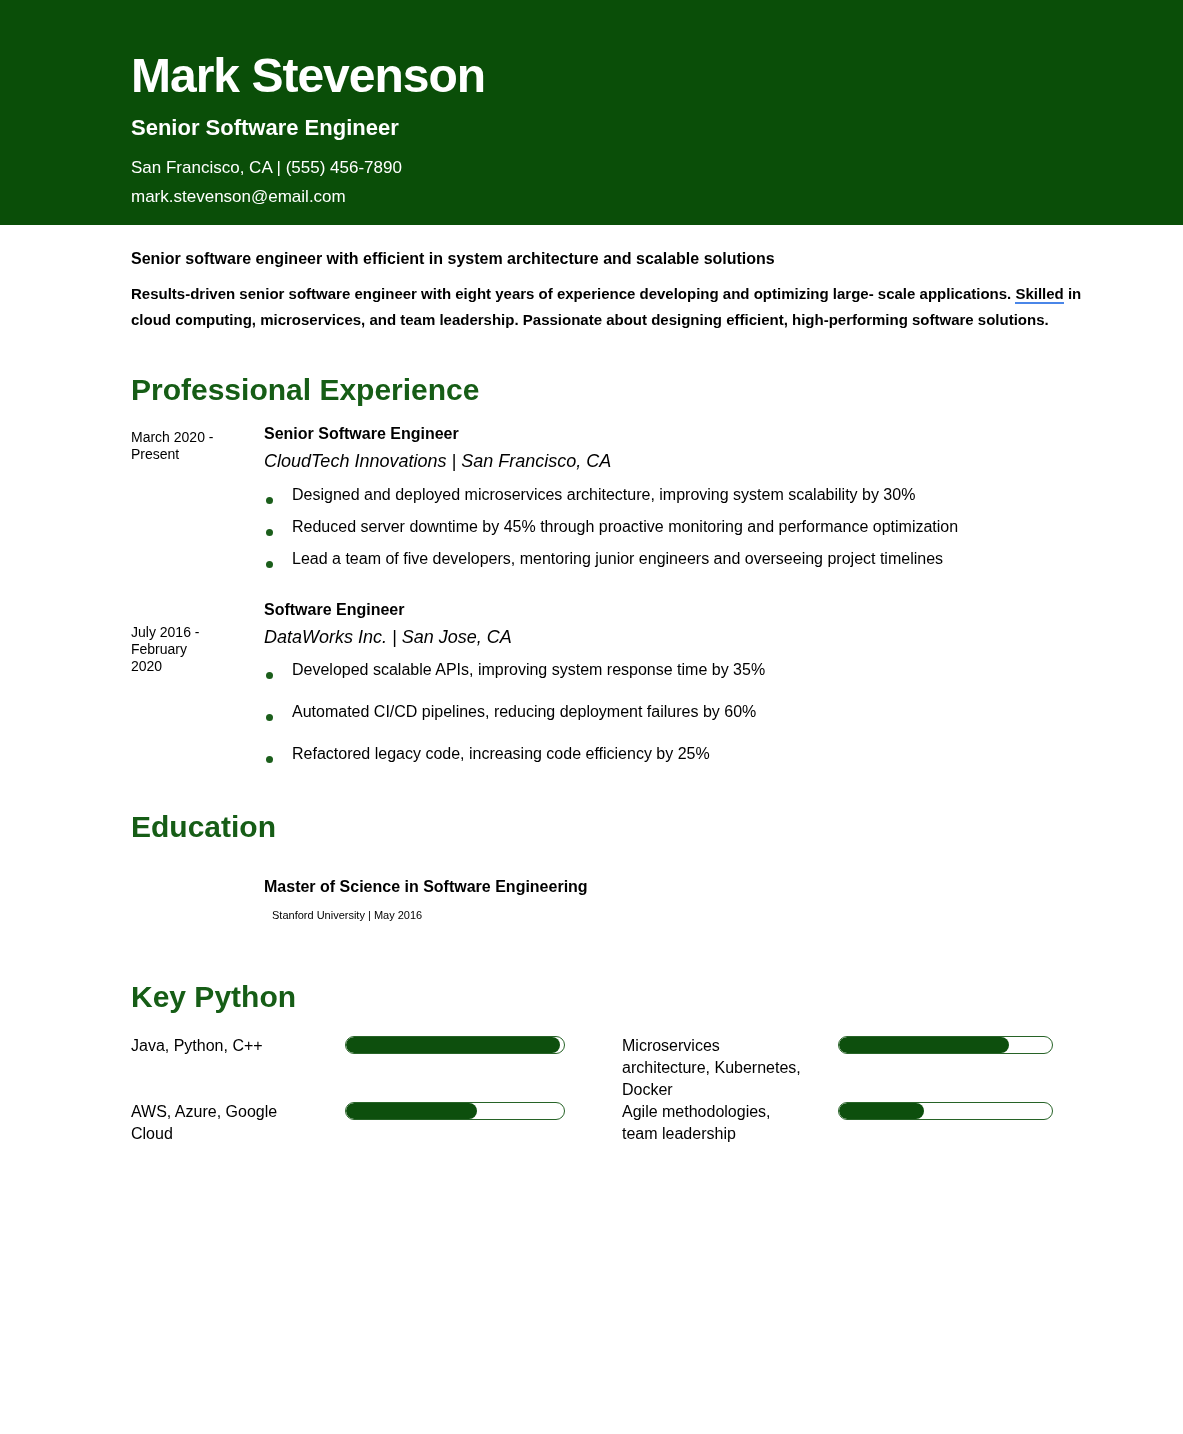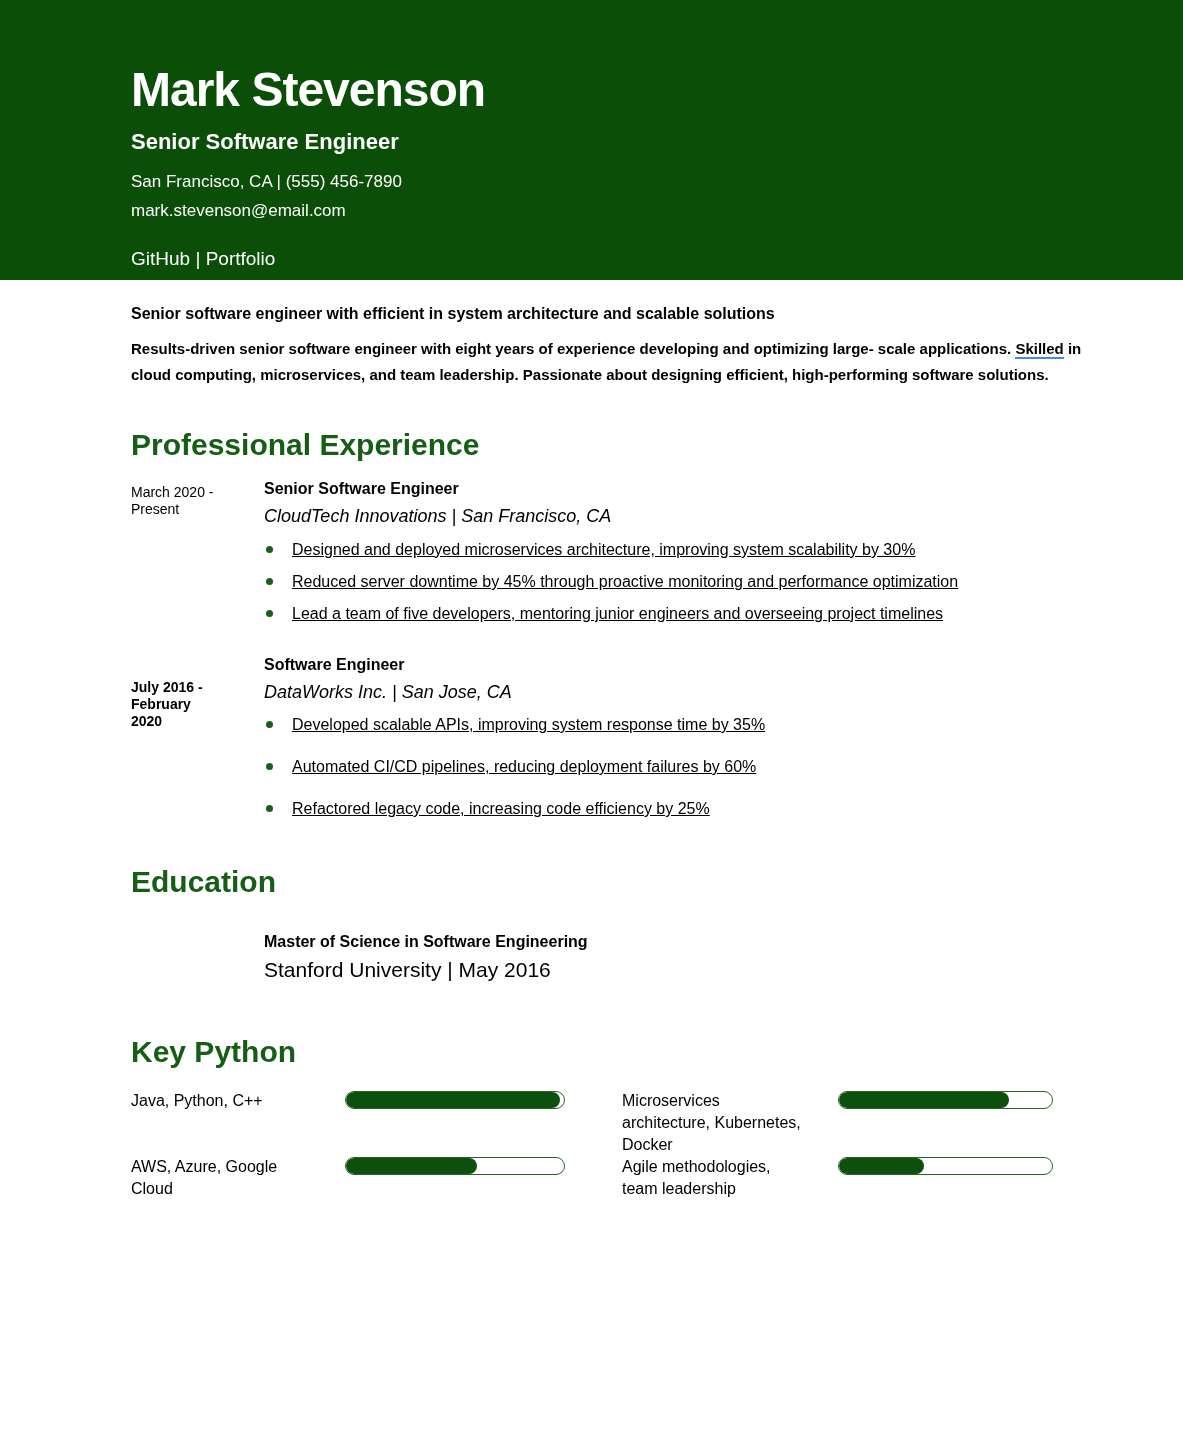--- a/index.html
+++ b/index.html
@@ -14,24 +14,24 @@
   }
   *{margin:0;padding:0;box-sizing:border-box;}
   html,body{background:#ffffff;}
   body{
     width:1183px;height:1434px;
     font-family:"Liberation Sans","DejaVu Sans",sans-serif;
     color:var(--text-color);
     position:relative;overflow:hidden;
   }
   .header{
-    height:280px;width:1183px;
+    height:225px;width:1183px;
     background:var(--header-bg);
     color:var(--header-text);
-    padding:67px 40px 0 131px;
+    padding:53px 40px 0 131px;
   }
   .name{font-size:48px;font-weight:bold;line-height:46px;letter-spacing:-1px;}
   .job-headline{font-size:22px;font-weight:bold;line-height:24px;margin-top:17px;}
   .contact-line{font-size:17px;line-height:19px;margin-top:18px;}
   .email-line{font-size:17px;line-height:19px;margin-top:10px;}
   .links-line{font-size:19px;line-height:19px;margin-top:29px;}
   .links-line a{color:var(--header-text);text-decoration:none;cursor:pointer;}
   .content{padding:0 85px 0 131px;}
   .summary-headline{font-size:16px;font-weight:bold;line-height:19px;margin-top:24px;}
   .summary-body{font-size:15px;font-weight:bold;line-height:26px;margin-top:13px;}
@@ -42,36 +42,36 @@
   .section-heading{
     color:var(--heading-color);
     font-size:30px;font-weight:bold;line-height:34px;
   }
   .heading-experience{margin-top:40px;}
   .job{display:grid;grid-template-columns:133px 1fr;}
   .job-1{margin-top:17px;}
   .job-2{margin-top:19px;}
   .date-cell{font-size:14px;line-height:17px;padding-right:45px;}
   .job-1 .date-cell{padding-top:5px;}
-  .job-2 .date-cell{padding-top:24px;font-weight:bold;}
+  .job-2 .date-cell{padding-top:24px;}
   .job-title{font-size:16px;font-weight:bold;line-height:20px;}
   .job-company{font-size:18px;font-style:italic;line-height:21px;margin-top:7px;}
   .bullets{list-style:none;margin-top:13px;}
   .job-2 .bullets{margin-top:12px;}
-  .bullets li{display:flex;align-items:flex-start;font-size:16px;line-height:19px;margin-bottom:13px;text-decoration:underline;}
+  .bullets li{display:flex;align-items:flex-end;font-size:16px;line-height:19px;margin-bottom:13px;}
   .job-2 .bullets li{margin-bottom:23px;}
   .dot{
     width:7px;height:7px;border-radius:50%;
     background:var(--bullet-color);
     margin:6px 19px 0 2px;flex:0 0 auto;
   }
   .heading-education{margin-top:24px;}
   .edu-block{margin-left:133px;}
   .edu-degree{font-size:16px;font-weight:bold;line-height:20px;margin-top:33px;}
-  .edu-school{font-size:21px;line-height:20px;margin-top:8px;}
+  .edu-school{font-size:11px;line-height:20px;margin-top:8px;margin-left:8px;}
   .heading-skills{margin-top:55px;}
   .skills-grid{
     display:grid;
     grid-template-columns:214px 220px 57px 216px 215px;
     margin-top:21px;
   }
   .skill-label{font-size:16px;line-height:22px;}
   .skill-label.col-a{padding-right:45px;}
   .skill-label.col-b{padding-right:33px;}
   .spacer-cell{}

